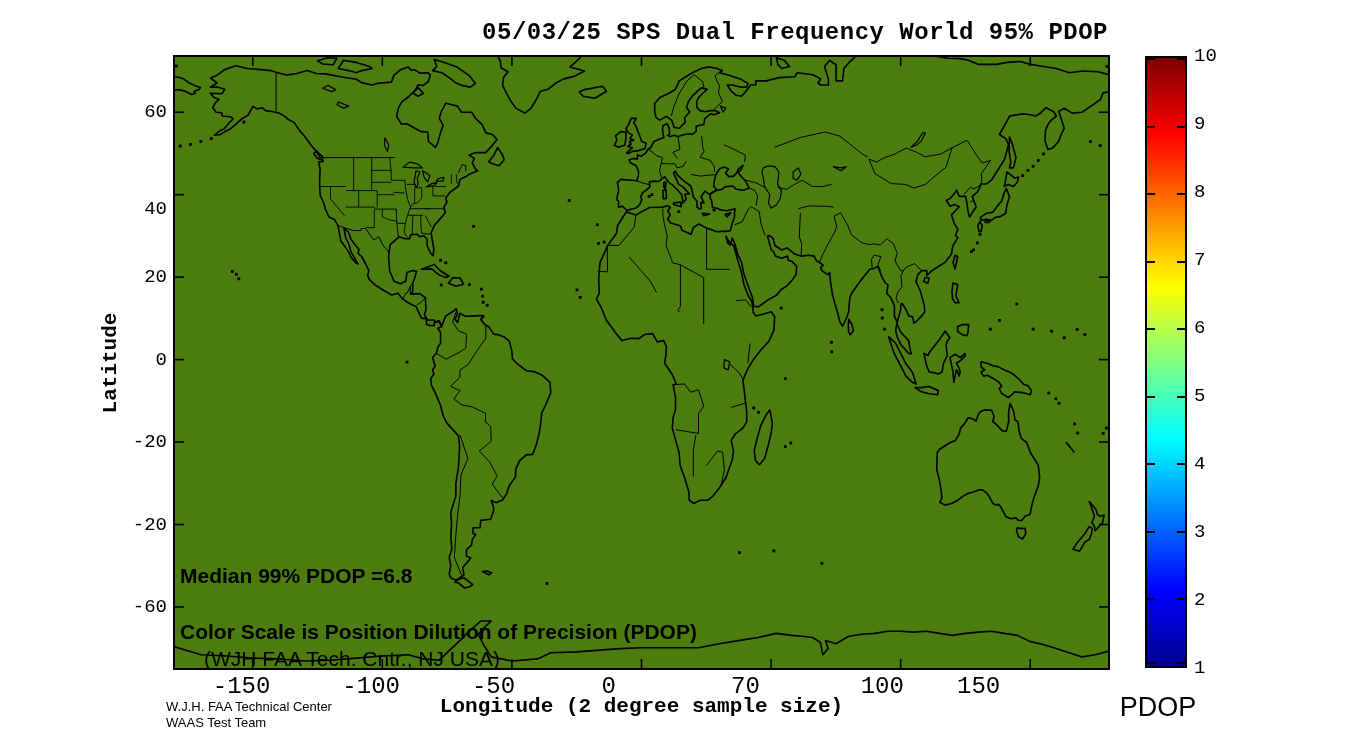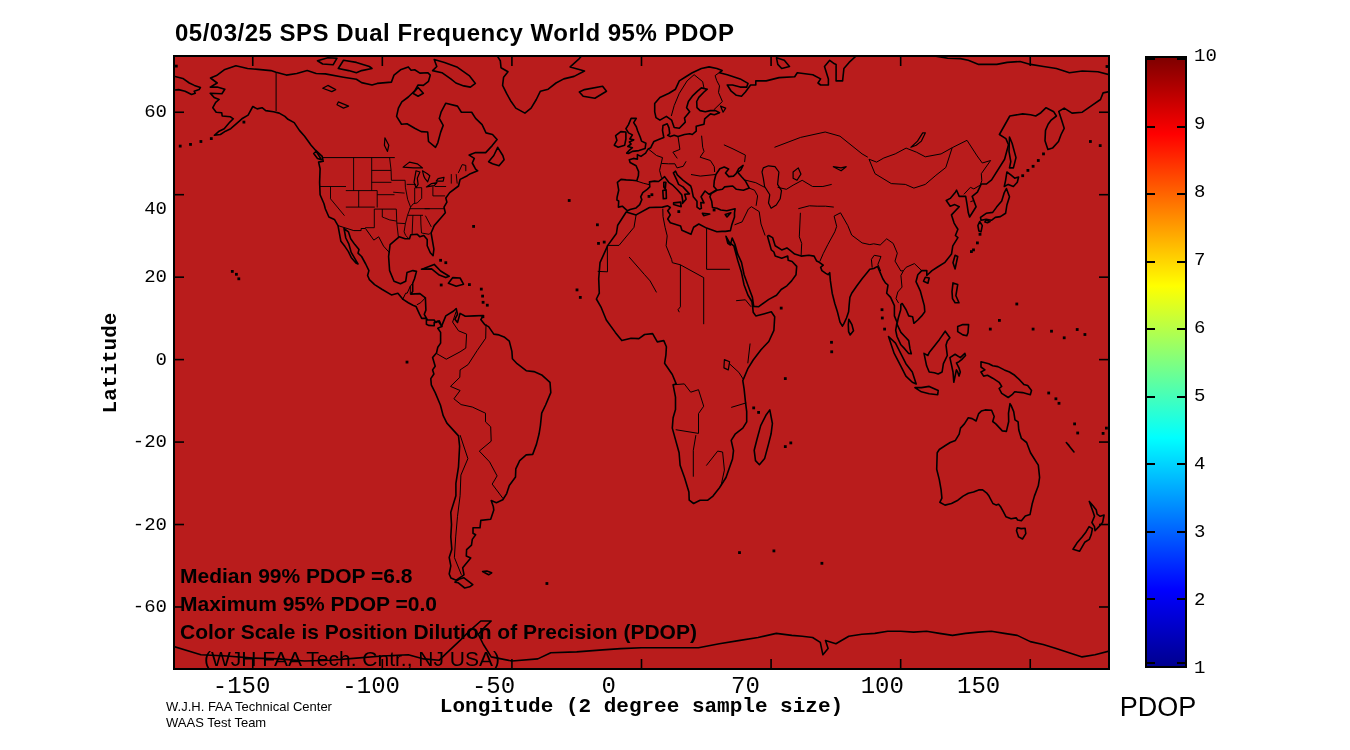--- a/index.html
+++ b/index.html
@@ -1,22 +1,22 @@
 <!DOCTYPE html>
 <html><head>
 <meta charset="utf-8">
 <style>
   html,body{margin:0;padding:0;background:#fff;}
   #fig{position:relative;width:1350px;height:750px;background:#fff;overflow:hidden;
        font-family:"Liberation Sans","DejaVu Sans",sans-serif;color:#000;}
-  #title{position:absolute;left:175px;top:19px;width:933px;text-align:left;
-         font-family:Liberation Sans, sans-serif;
+  #title{position:absolute;left:175px;top:19px;width:933px;text-align:right;
+         font-family:Liberation Mono, monospace;
          font-weight:bold;font-size:24px;letter-spacing:0.5px;white-space:nowrap;}
   #plot-area{position:absolute;left:173px;top:55px;width:937px;height:615px;
-             border:2px solid #000;box-sizing:border-box;background:#b91c1c;}
+             border:2px solid #000;box-sizing:border-box;background:#4d7c0f;}
   #map-svg{position:absolute;left:0;top:0;}
   .ann{position:absolute;left:5px;font-weight:bold;font-size:21px;white-space:nowrap;line-height:26px;}
   #ann-line4{left:29px;font-weight:normal;}
   .xtick-label{position:absolute;width:80px;text-align:left;top:673px;
                font-family:"Liberation Mono","DejaVu Sans Mono",monospace;font-size:24px;}
   .ytick-label{position:absolute;width:70px;text-align:right;left:97px;
                font-family:"Liberation Mono","DejaVu Sans Mono",monospace;font-size:19px;}
   #xlabel{position:absolute;left:175px;top:695px;width:933px;text-align:center;
           font-family:"Liberation Mono","DejaVu Sans Mono",monospace;font-weight:bold;font-size:21px;}
   #ylabel{position:absolute;left:110px;top:363px;transform:translate(-50%,-50%) rotate(-90deg);
@@ -285,21 +285,20 @@
         <line x1="0" y1="302.61403508771934" x2="9" y2="302.61403508771934" stroke="#000" stroke-width="1.6"></line>
         <line x1="933" y1="302.61403508771934" x2="924" y2="302.61403508771934" stroke="#000" stroke-width="1.6"></line>
         <line x1="0" y1="385.07017543859655" x2="9" y2="385.07017543859655" stroke="#000" stroke-width="1.6"></line>
         <line x1="933" y1="385.07017543859655" x2="924" y2="385.07017543859655" stroke="#000" stroke-width="1.6"></line>
         <line x1="0" y1="467.52631578947376" x2="9" y2="467.52631578947376" stroke="#000" stroke-width="1.6"></line>
         <line x1="933" y1="467.52631578947376" x2="924" y2="467.52631578947376" stroke="#000" stroke-width="1.6"></line>
         <line x1="0" y1="549.9824561403509" x2="9" y2="549.9824561403509" stroke="#000" stroke-width="1.6"></line>
         <line x1="933" y1="549.9824561403509" x2="924" y2="549.9824561403509" stroke="#000" stroke-width="1.6"></line>
       </svg>
     <div class="ann" id="ann-line1" style="top:506px;">Median 99% PDOP =6.8</div>
-    <div class="ann" id="ann-line2" style="top:534px;">Maximum 95% PDOP =0.0</div>
     <div class="ann" id="ann-line4" style="top:589px;font-size:21px;">(WJH FAA Tech. Cntr., NJ USA)</div>
     <div class="ann" id="ann-line3" style="top:562px;">Color Scale is Position Dilution of Precision (PDOP)</div>
   </div>
 
   <div id="xlabel">Longitude (2 degree sample size)</div>
   <div id="ylabel">Latitude</div>
 
   <div id="colorbar">
       <div class="cbtick" style="left: 0px; top: 0px;"></div>
       <div class="cbtick" style="right: 0px; top: 0px;"></div>

